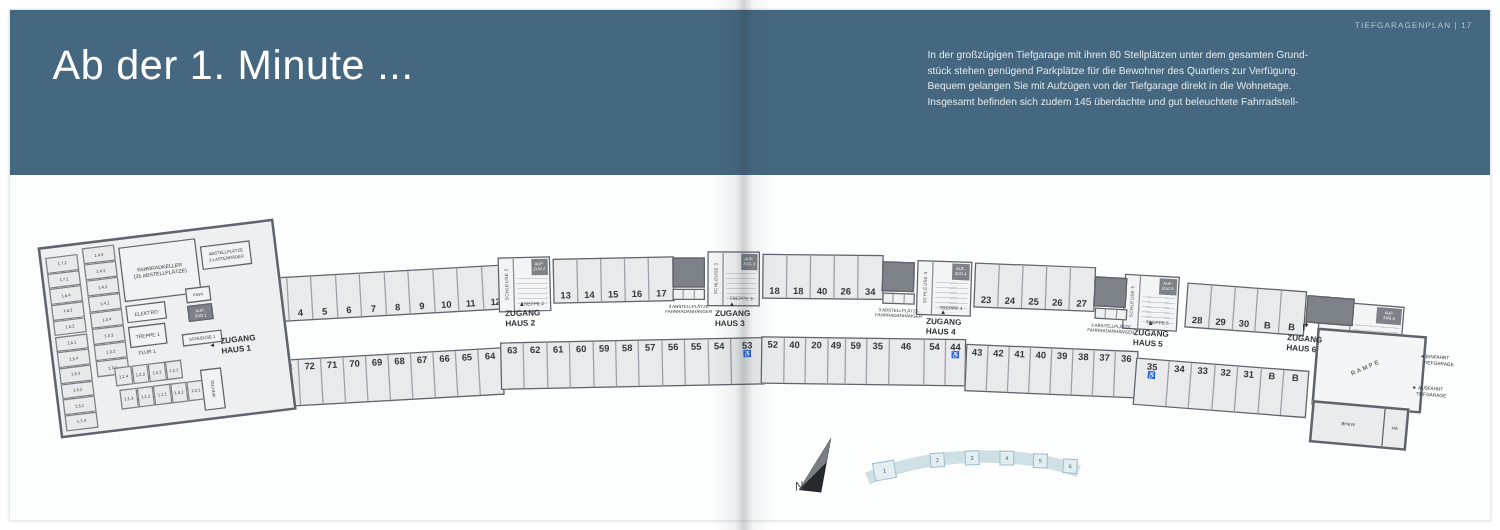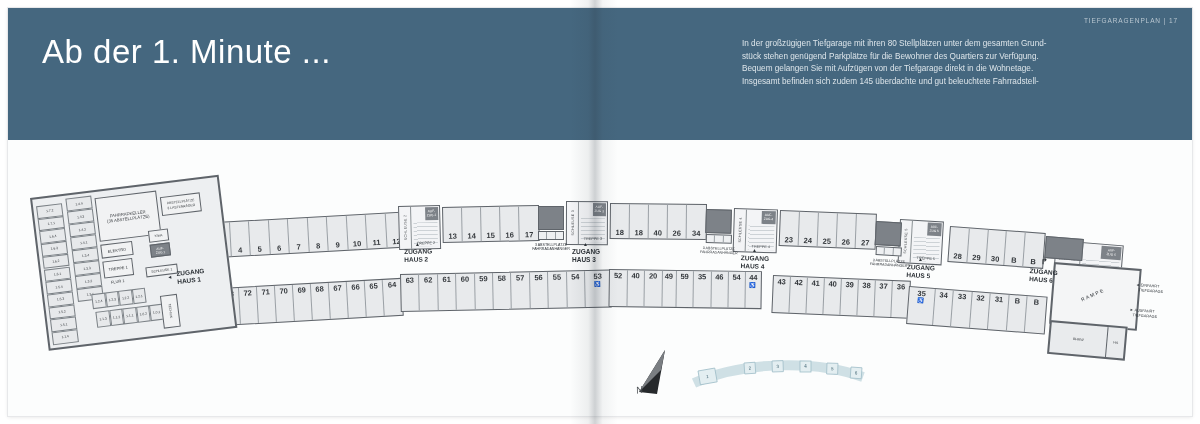--- a/index.html
+++ b/index.html
@@ -322,21 +322,21 @@
       </div>
       <div class="stall" style="width: 14px;">
         <span class="num">49</span>
       </div>
       <div class="stall" style="width: 17.5px;">
         <span class="num">59</span>
       </div>
       <div class="stall" style="width: 17.5px;">
         <span class="num">35</span>
       </div>
-      <div class="stall" style="width: 17px;">
+      <div class="stall" style="width: 28px;">
         <span class="num">46</span>
       </div>
       <div class="stall" style="width: 17.5px;">
         <span class="num">54</span>
       </div>
       <div class="stall" style="width: 15px;">
         <span class="num">44</span>
         <span class="hcic">♿</span>
       </div>
     </div>

